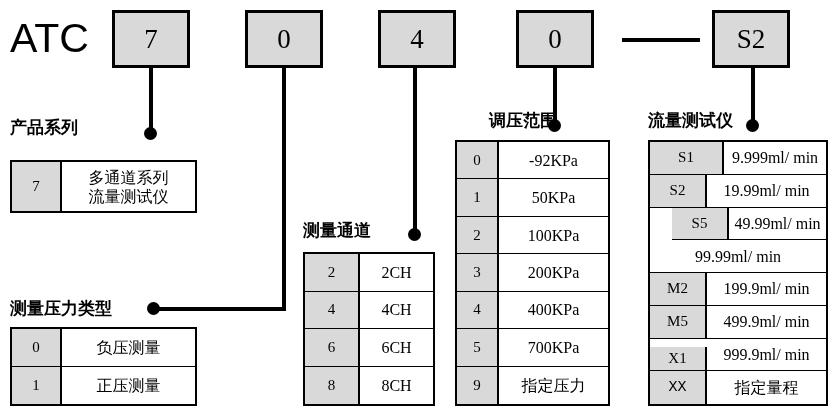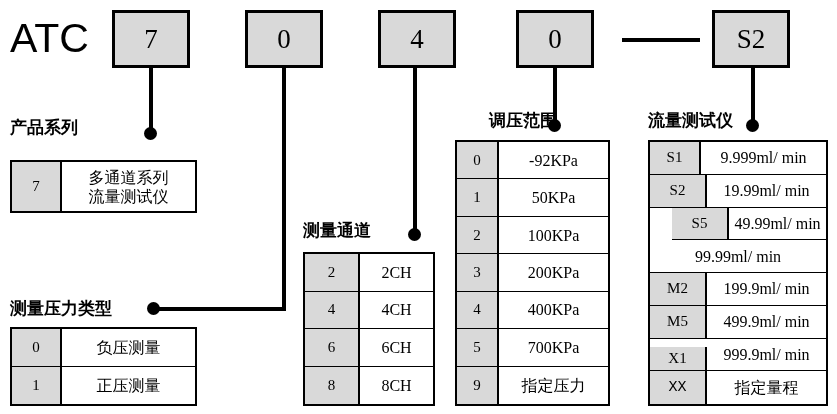--- a/index.html
+++ b/index.html
@@ -222,21 +222,21 @@
         <div class="c-desc">700KPa</div>
       </div>
       <div class="row" style="height: 37.4286px;">
         <div class="c-code" style="width: 42px;">9</div>
         <div class="c-desc">指定压力</div>
       </div>
     </div>
 
   <div class="tbl" id="tbl-drange" style="left:648px; top:140px; width:180px; height:266px;">
       <div class="row" style="height: 32.75px;">
-        <div class="c-code" style="width: 51px;">S1</div>
+        <div class="c-code" style="width: 74px;">S1</div>
         <div class="c-desc">9.999ml/ min</div>
       </div>
       <div class="row" style="height: 32.75px;">
         <div class="c-code" style="width: 57px;">S2</div>
         <div class="c-desc">19.99ml/ min</div>
       </div>
       <div class="row" style="height: 32.75px; margin-left: 22px;">
         <div class="c-code" style="width: 57px;">S5</div>
         <div class="c-desc">49.99ml/ min</div>
       </div>

